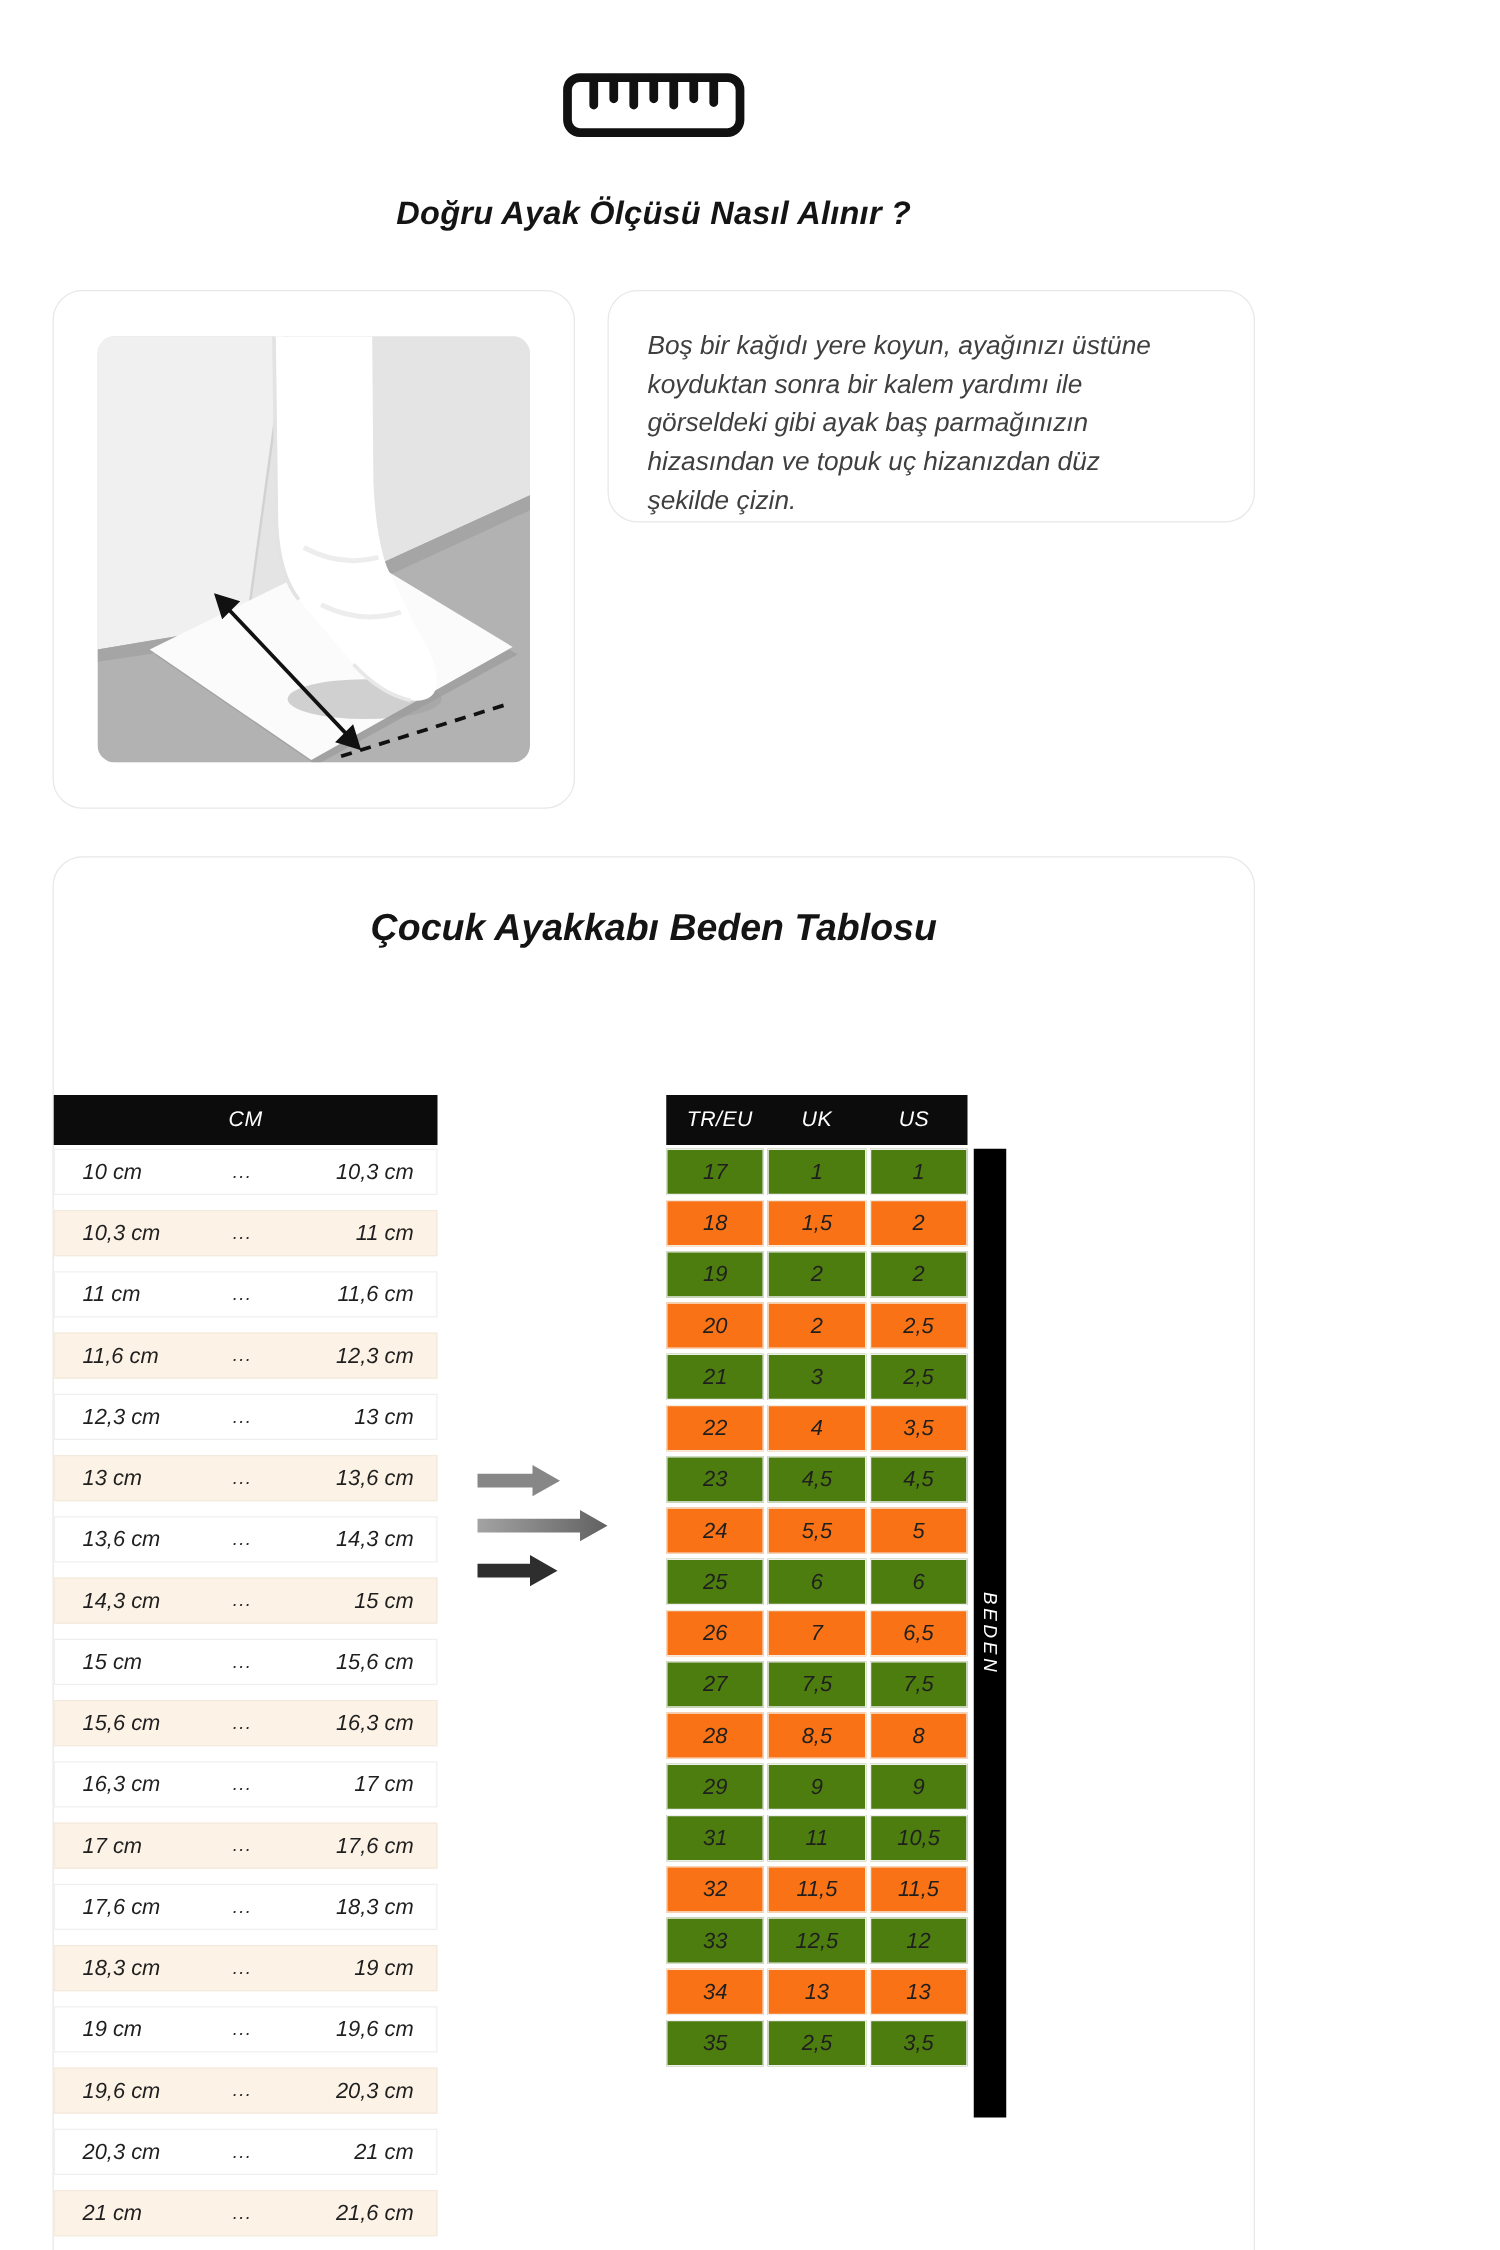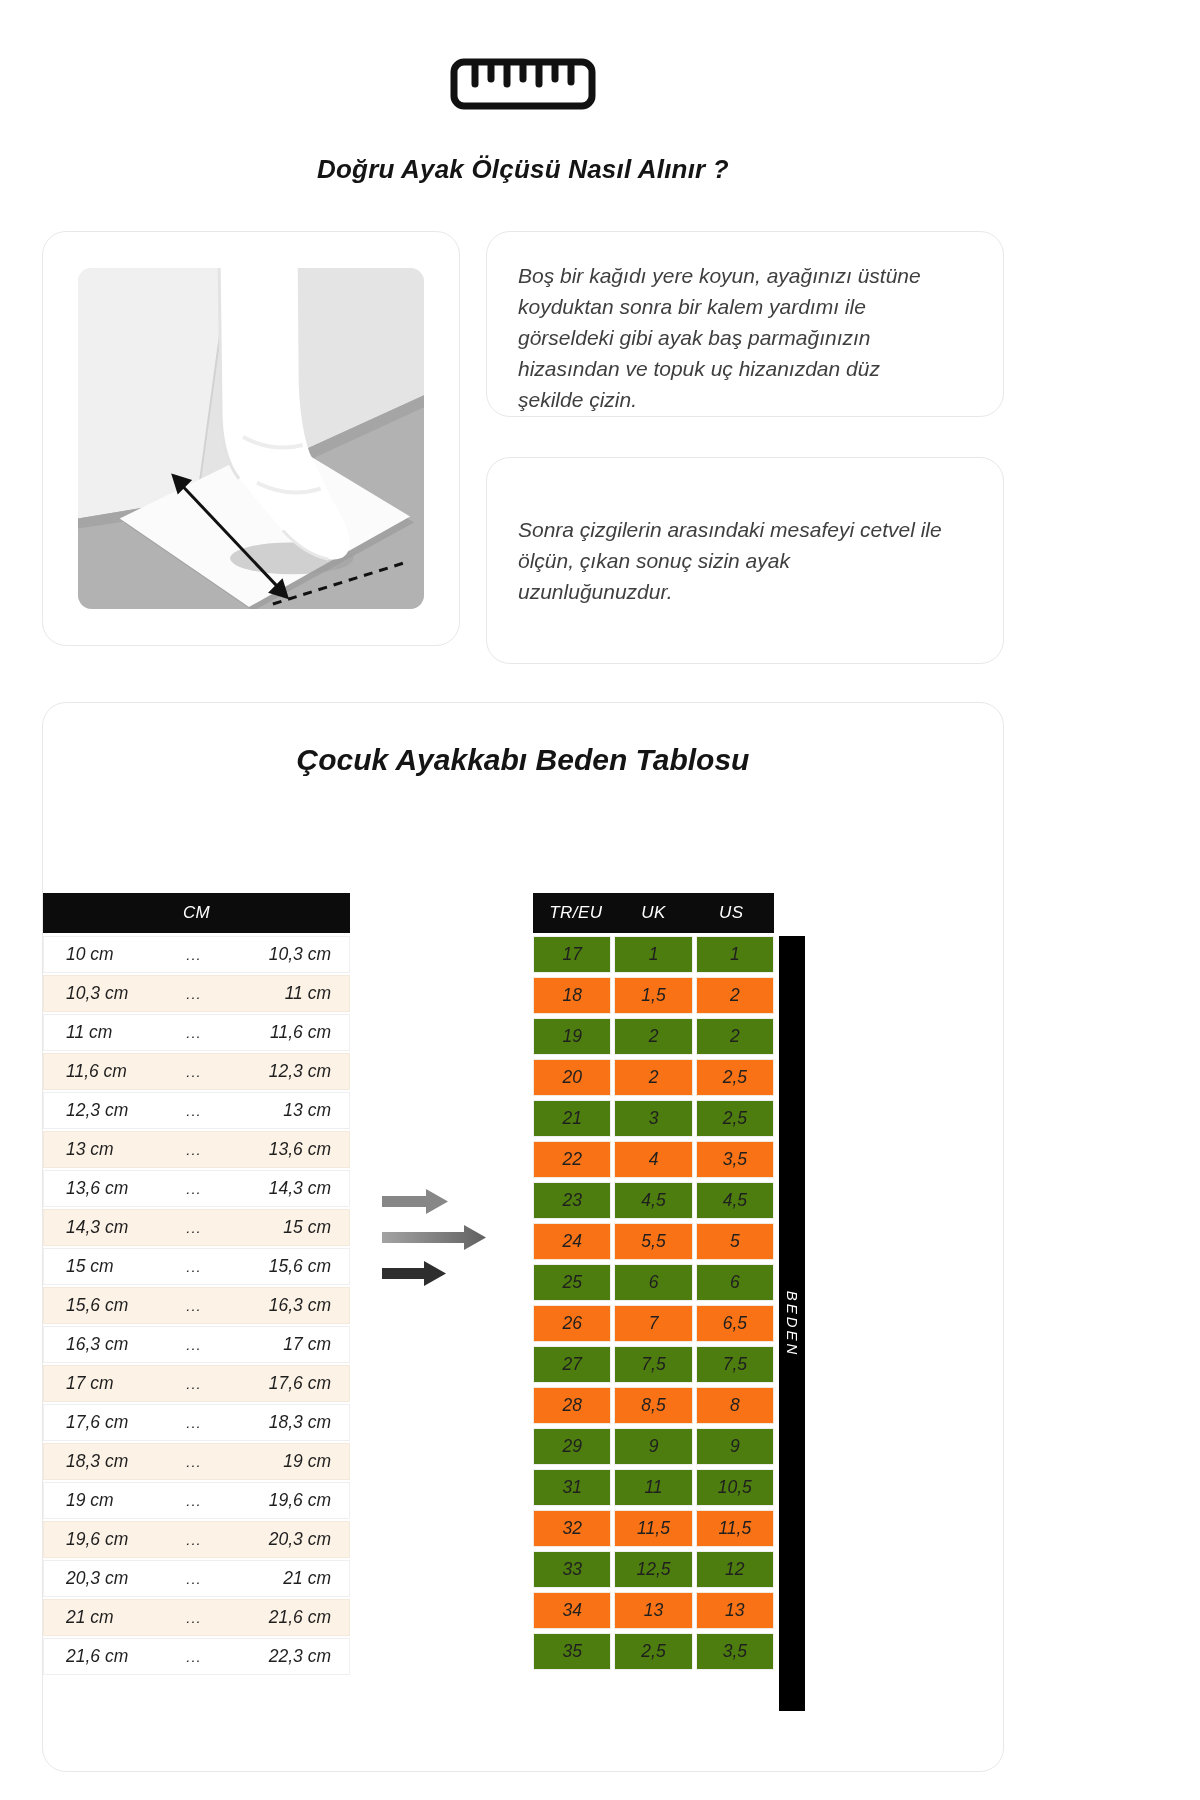--- a/index.html
+++ b/index.html
@@ -49,21 +49,21 @@
 
   .tbl-head {
     height:40px; background:#0c0c0c; color:#fff; margin-bottom:3px;
     display:flex; align-items:center; justify-content:center;
     font-size:17px; font-weight:500; letter-spacing:.4px;
   }
   
   .cm-table { width:307px; }
   .cm-row {
     display:grid; grid-template-columns:122px 56px 1fr; align-items:center;
-    height:37px; margin-bottom:2px; background:#fff; border:1px solid #efefef;
+    height:37px; margin-bottom:12px; background:#fff; border:1px solid #efefef;
     font-size:17.5px; color:#1f1f1f;
   }
   .cm-row:last-child { margin-bottom:0; }
   .cm-row.alt { background:#fcf2e6; border-color:#f3e9dc; }
   .cm-row .c1 { padding-left:22px; text-align:left; }
   .cm-row .dots { text-align:center; font-size:15px; letter-spacing:1px; color:#2a2a2a; }
   .cm-row .c2 { text-align:right; padding-right:18px; }
 
   
   .arrow-gap { width:127px; position:relative; align-self:stretch; }
@@ -154,23 +154,20 @@
 
           <line x1="196" y1="338" x2="330" y2="296" stroke="#111" stroke-width="3" stroke-dasharray="9 7"></line>
         </svg>
       </div>
     </div>
 
     <div class="right-col">
       <div class="card text-card-1">
         <p class="instr">Boş bir kağıdı yere koyun, ayağınızı üstüne koyduktan sonra bir kalem yardımı ile görseldeki gibi ayak baş parmağınızın hizasından ve topuk uç hizanızdan düz şekilde çizin.</p>
       </div>
-      <div class="card text-card-2">
-        <p class="instr">Sonra çizgilerin arasındaki mesafeyi cetvel ile ölçün, çıkan sonuç sizin ayak uzunluğunuzdur.</p>
-      </div>
     </div>
   </div>
 
   <div class="card size-card">
     <h2 class="section-title">Çocuk Ayakkabı Beden Tablosu</h2>
 
     <div class="tables">
 
       <div class="cm-table">
         <div class="tbl-head">CM</div>

